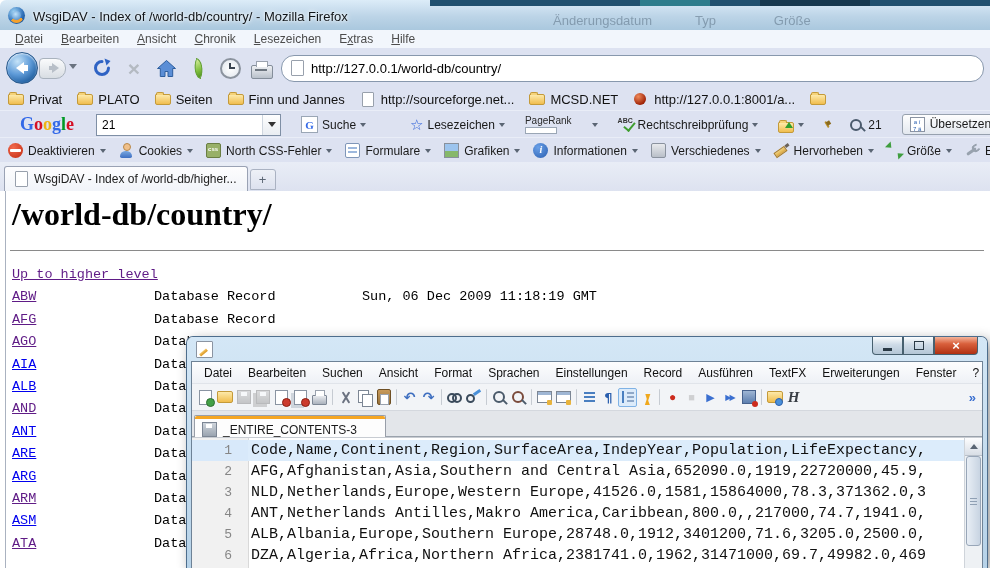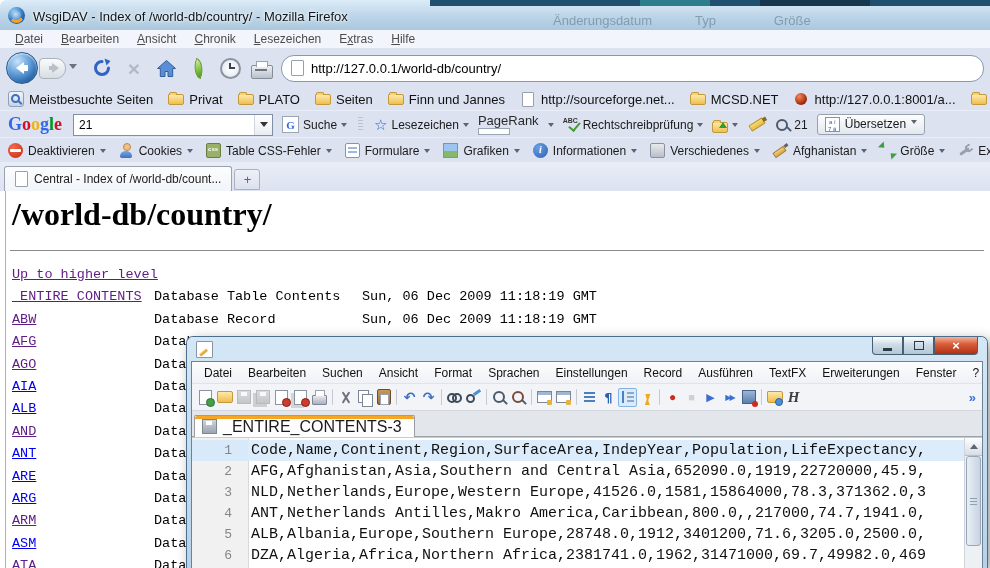--- a/index.html
+++ b/index.html
@@ -57,35 +57,35 @@
   .bm{display:flex;align-items:center;gap:5px;font-size:13px;color:#111;white-space:nowrap;cursor:pointer}
   .bm-ic{width:16px;height:16px;position:relative;flex:0 0 auto}
   .ic-folder{position:absolute;left:0;top:3px;width:14px;height:9px;background:linear-gradient(#fde9a9,#f0bd4e);border:1px solid #c49a39;border-radius:1px 2px 2px 2px}
   .ic-folder::before{content:"";position:absolute;top:-3px;left:0;width:6px;height:2px;background:#f5d37a;border:1px solid #c49a39;border-bottom:none;border-radius:2px 2px 0 0}
   .ic-pagebm{position:absolute;left:2px;top:1px;width:10px;height:13px;background:#fff;border:1px solid #98a0ac;border-radius:1px}
   .ic-mv{position:absolute;left:0;top:0;width:14px;height:14px;border-radius:3px;background:linear-gradient(#f2f6fa,#c8d4e4);border:1px solid #8fa0b8}
   .ic-mv::before{content:"";position:absolute;left:2px;top:2px;width:5px;height:5px;border:2px solid #3d6fc2;border-radius:50%}
   .ic-mv::after{content:"";position:absolute;right:2px;bottom:1px;width:2px;height:5px;background:#3d6fc2;transform:rotate(-45deg)}
   .ic-globe{position:absolute;left:1px;top:2px;width:12px;height:12px;border-radius:50%;background:radial-gradient(circle at 35% 30%,#f08a5a,#a02408 70%,#5c1204)}
 
-  .ff-google{position:absolute;top:110px;left:0;right:0;height:27px;background:#dde2f1;border-top:1px solid #e9edf7;display:flex;align-items:center;padding-left:8px;gap:9px;overflow:hidden}
+  .ff-google{position:absolute;top:110px;left:0;right:0;height:27px;background:#dde2f1;border-top:1px solid #e9edf7;display:flex;align-items:center;padding-left:20px;gap:20px;overflow:hidden}
   .glogo{font:bold 18px "Liberation Serif",serif;letter-spacing:0;margin-right:2px}
   .gl-blue{color:#3369e8}.gl-red{color:#d50f25}.gl-yellow{color:#eeb211}.gl-green{color:#009925}
   .gsearch{width:198px;height:20px;background:#fff;border:1px solid #7f8fa5;display:flex;align-items:center}
   .gsearch input{border:none;outline:none;flex:1;font:12px "Liberation Sans",sans-serif;padding:0 5px;min-width:0}
   .combo-btn{width:17px;height:100%;border-left:1px solid #cfd6df;display:flex;align-items:center;justify-content:center;background:linear-gradient(#fefefe,#e9edf2)}
   .tri{width:0;height:0;border:4px solid transparent;border-top:5px solid #333;margin-top:4px}
   .gbtn{display:flex;align-items:center;gap:4px;font-size:12px;color:#1a1a1a;white-space:nowrap;cursor:pointer}
   .sm-caret{width:0;height:0;border:3px solid transparent;border-top:4px solid #5a6573;margin-top:3px}
   .g-ic{width:15px;height:15px;background:#fff;border:1px solid #9aa6b5;display:flex;align-items:center;justify-content:center;
     font:bold 11px "Liberation Serif",serif;color:#3369e8}
   .grip{width:5px;height:15px;background:repeating-linear-gradient(#b9c1d2 0 1px,transparent 1px 3px);margin:0 2px}
   .star{color:#2b5fd9;font-size:15px;line-height:1}
   .pr{display:flex;flex-direction:column;align-items:flex-start;line-height:1}
-  .pr .pr-label{font-size:13px;color:#2a2a2a}
+  .pr .pr-label{font-size:10px;color:#2a2a2a}
   .pr-bar{width:30px;height:5px;border:1px solid #9aa6b5;background:#fff;margin-top:1px}
   .abc{position:relative;width:16px;height:15px}
   .abc span{position:absolute;top:0;left:0;font:bold 7px "Liberation Sans",sans-serif;color:#333}
   .abc i{position:absolute;right:1px;bottom:1px;width:5px;height:9px;border-right:2px solid #3f9e2f;border-bottom:2px solid #3f9e2f;transform:rotate(40deg)}
   .bm-up{position:relative;width:16px;height:14px}
   .bm-up .ic-folder{top:4px}
   .bm-up::after{content:"";position:absolute;right:1px;top:0;width:0;height:0;border:4px solid transparent;border-bottom:6px solid #2f9e2f}
   .hl-pen{width:14px;height:5px;background:linear-gradient(#f7df6a,#e8b93c);border:1px solid #b8902c;transform:rotate(-32deg);border-radius:1px;position:relative;margin:0 2px}
   .hl-pen::before{content:"";position:absolute;right:-4px;top:0;width:4px;height:4px;background:#8a6a1c}
   .mag{width:8px;height:8px;border:2px solid #4a5a6c;border-radius:50%;position:relative;margin-right:2px}
@@ -204,21 +204,21 @@
   .ni-stop::before{content:"■";font-size:11px;color:#8f98a4}
   .ni-play::before{content:"▶";font-size:11px;color:#3a6fd0}
   .ni-play-multi::before{content:"▶▶";font-size:8px;letter-spacing:-2px;color:#3a6fd0}
   .ni-explorer::before{content:"";width:14px;height:10px;background:linear-gradient(#fde9a9,#f0bd4e);border:1px solid #c49a39;border-radius:1px 2px 2px 2px}
   .ni-explorer::after{content:"";position:absolute;right:1px;bottom:1px;width:6px;height:6px;border-radius:50%;background:#4a90d9;border:1px solid #2a5fae}
   .ni-h::before{content:"H";font:italic bold 15px "Liberation Serif",serif;color:#3a3f46}
   .ni-more{margin-left:auto;color:#3a6fd0;font:bold 13px "Liberation Sans",sans-serif;padding-right:2px}
 
   .npp-tabbar{height:25px;background:#e3e6ea;border-bottom:1px solid #9aa2ac;display:flex;align-items:flex-end;padding-left:2px}
   .npp-tab{height:21px;background:#fdfdfd;border:1px solid #989ea8;border-bottom:none;border-radius:2px 2px 0 0;position:relative;
-    display:flex;align-items:center;gap:6px;padding:0 12px 0 7px;font-size:16px;color:#1a1a1a;margin-bottom:-1px;cursor:pointer}
+    display:flex;align-items:flex-end;gap:6px;padding:0 28px 0 7px;font-size:12px;color:#1a1a1a;margin-bottom:-1px;cursor:pointer}
   .npp-tab::before{content:"";position:absolute;top:0;left:0;right:0;height:3px;background:#f5a623;border-radius:2px 2px 0 0}
   .floppy{width:13px;height:13px;background:linear-gradient(#cfd5dc,#9aa4b0);border:1px solid #7c8694;position:relative;flex:0 0 auto}
   .floppy::before{content:"";position:absolute;top:1px;left:3px;width:6px;height:4px;background:#fff}
 
   .npp-editor{flex:1;background:#fff;border-top:1px solid #c8ccd2;display:flex;position:relative;overflow:hidden;
     font:15px/21px "Liberation Mono","DejaVu Sans Mono",monospace}
   .lines-wrap{position:absolute;left:0;top:2px;right:17px;bottom:0;overflow:hidden}
   .row-line{display:flex;height:21px;align-items:center}
   .row-line .num{width:40px;flex:0 0 auto;text-align:right;padding-right:16px;color:#868686;font-size:13px}
   .row-line .txt{flex:1;color:#101010;white-space:pre;padding-left:3px}
@@ -297,26 +297,20 @@
         <span class="printer"></span>
       </div>
     <div class="urlbar">
       <span class="ic ic-page"></span>
       <input class="url-input" type="text" value="http://127.0.0.1/world-db/country/" style="">
     </div>
   </div>
 
   <div class="ff-bookmarks">
 
-      <span class="bm">
-        <span class="bm-ic">
-          <i class="ic ic-mv"></i>
-        </span>
-        <span>Meistbesuchte Seiten</span>
-      </span>
 
       <span class="bm">
         <span class="bm-ic">
           <i class="ic ic-folder"></i>
         </span>
         <span>Privat</span>
       </span>
 
       <span class="bm">
         <span class="bm-ic">
@@ -427,21 +421,21 @@
       </span>
 
       <span class="wd-item">
         <span class="wd wd-person"></span>
         <span>Cookies</span>
         <span class="sm-caret"></span>
       </span>
 
       <span class="wd-item">
         <span class="wd wd-css"></span>
-        <span>Table CSS-Fehler</span>
+        <span>North CSS-Fehler</span>
         <span class="sm-caret"></span>
       </span>
 
       <span class="wd-item">
         <span class="wd wd-form"></span>
         <span>Formulare</span>
         <span class="sm-caret"></span>
       </span>
 
       <span class="wd-item">
@@ -457,56 +451,55 @@
       </span>
 
       <span class="wd-item">
         <span class="wd wd-box"></span>
         <span>Verschiedenes</span>
         <span class="sm-caret"></span>
       </span>
 
       <span class="wd-item">
         <span class="wd wd-brush"></span>
-        <span>Afghanistan</span>
+        <span>Hervorheben</span>
         <span class="sm-caret"></span>
       </span>
 
       <span class="wd-item">
         <span class="wd wd-resize"></span>
         <span>Größe</span>
         <span class="sm-caret"></span>
       </span>
 
       <span class="wd-item">
         <span class="wd wd-wrench"></span>
         <span>Extras</span>
 
       </span>
 
     </div>
 
   <div class="ff-tabbar">
     <div class="tab">
       <span class="ic ic-page"></span>
-      <span class="label">Central - Index of /world-db/count...</span>
+      <span class="label">WsgiDAV - Index of /world-db/higher...</span>
     </div>
     <div class="newtab">
         <span>+</span>
       </div>
   </div>
 
   <div class="ff-content">
     <h1 class="page-h1">/world-db/country/</h1>
     <div class="page-hr"></div>
     <div class="listing">
       <div class="lrow"><a class="visited">Up to higher level</a></div>
       <div>
 
-          <div class="lrow"><a class="lname visited">_ENTIRE_CONTENTS</a><span class="ltype">Database Table Contents</span><span class="ldate">Sun, 06 Dec 2009 11:18:19 GMT</span></div>
 
           <div class="lrow"><a class="lname visited">ABW</a><span class="ltype">Database Record</span><span class="ldate">Sun, 06 Dec 2009 11:18:19 GMT</span></div>
 
           <div class="lrow"><a class="lname visited">AFG</a><span class="ltype">Database Record</span><span class="ldate"></span></div>
 
           <div class="lrow"><a class="lname visited">AGO</a><span class="ltype">Database Record</span><span class="ldate"></span></div>
 
           <div class="lrow"><a class="lname new">AIA</a><span class="ltype">Database Record</span><span class="ldate"></span></div>
 
           <div class="lrow"><a class="lname new">ALB</a><span class="ltype">Database Record</span><span class="ldate"></span></div>

